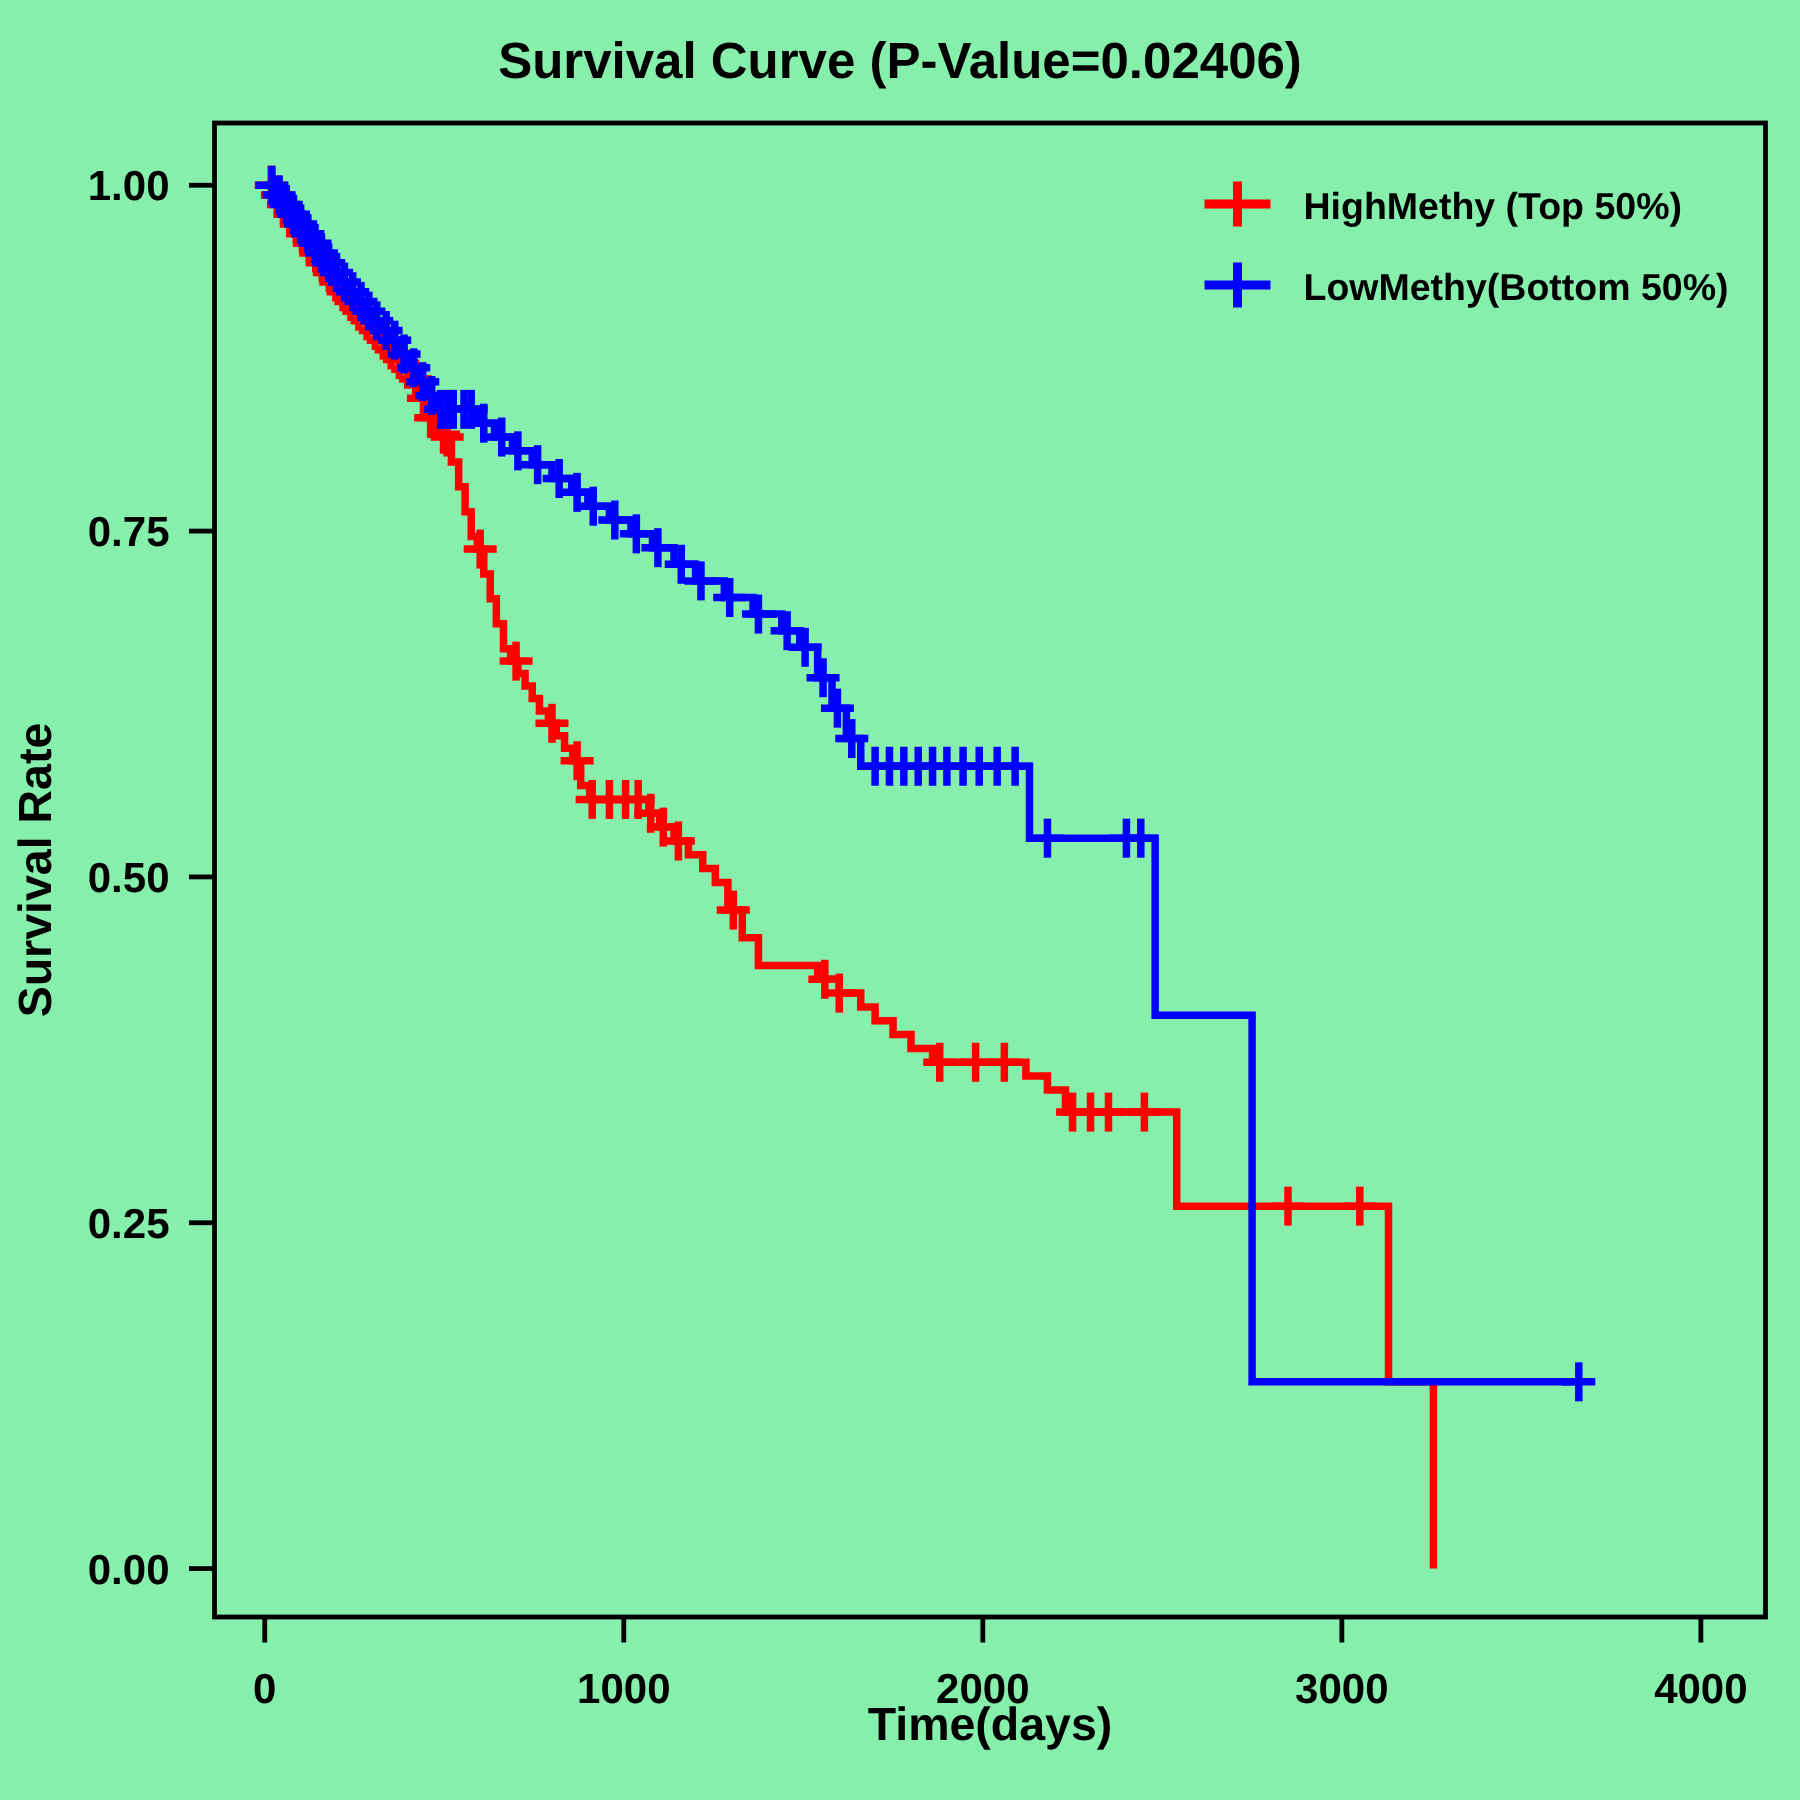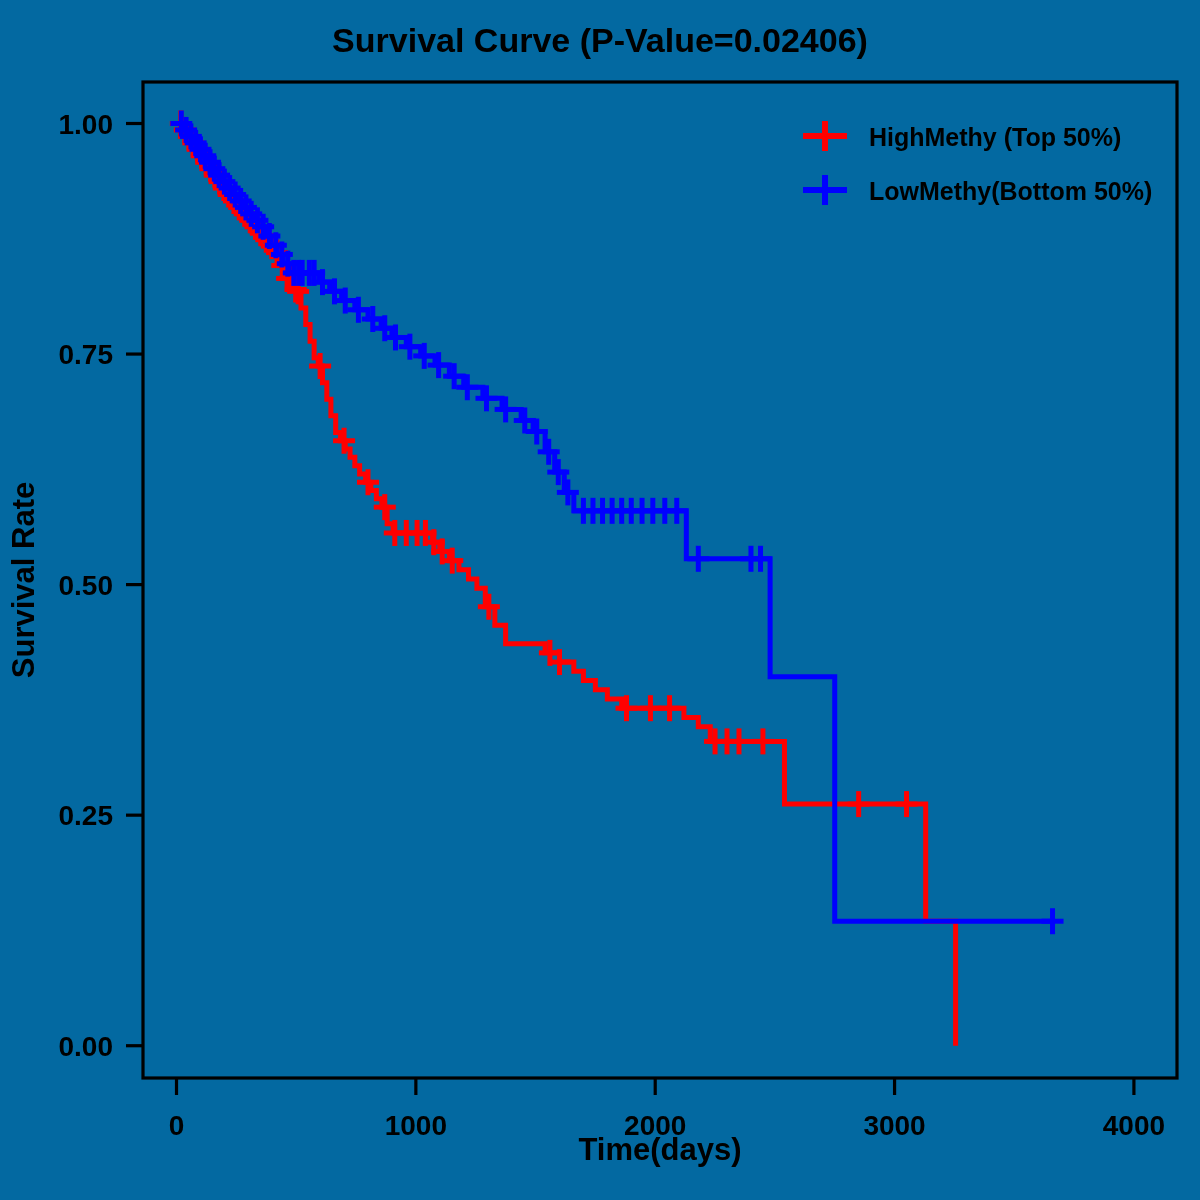--- a/index.html
+++ b/index.html
@@ -10,21 +10,21 @@
   body {
     width: 1200px;
     height: 1200px;
     font-family: "Liberation Sans", sans-serif;
     overflow: hidden;
   }
   #stage {
     position: relative;
     width: 1200px;
     height: 1200px;
-    background: #0369a1;
+    background: #86efac;
   }
   #plot-svg {
     position: absolute;
     left: 0;
     top: 0;
     width: 1200px;
     height: 1200px;
     display: block;
   }
   .chart-title {

